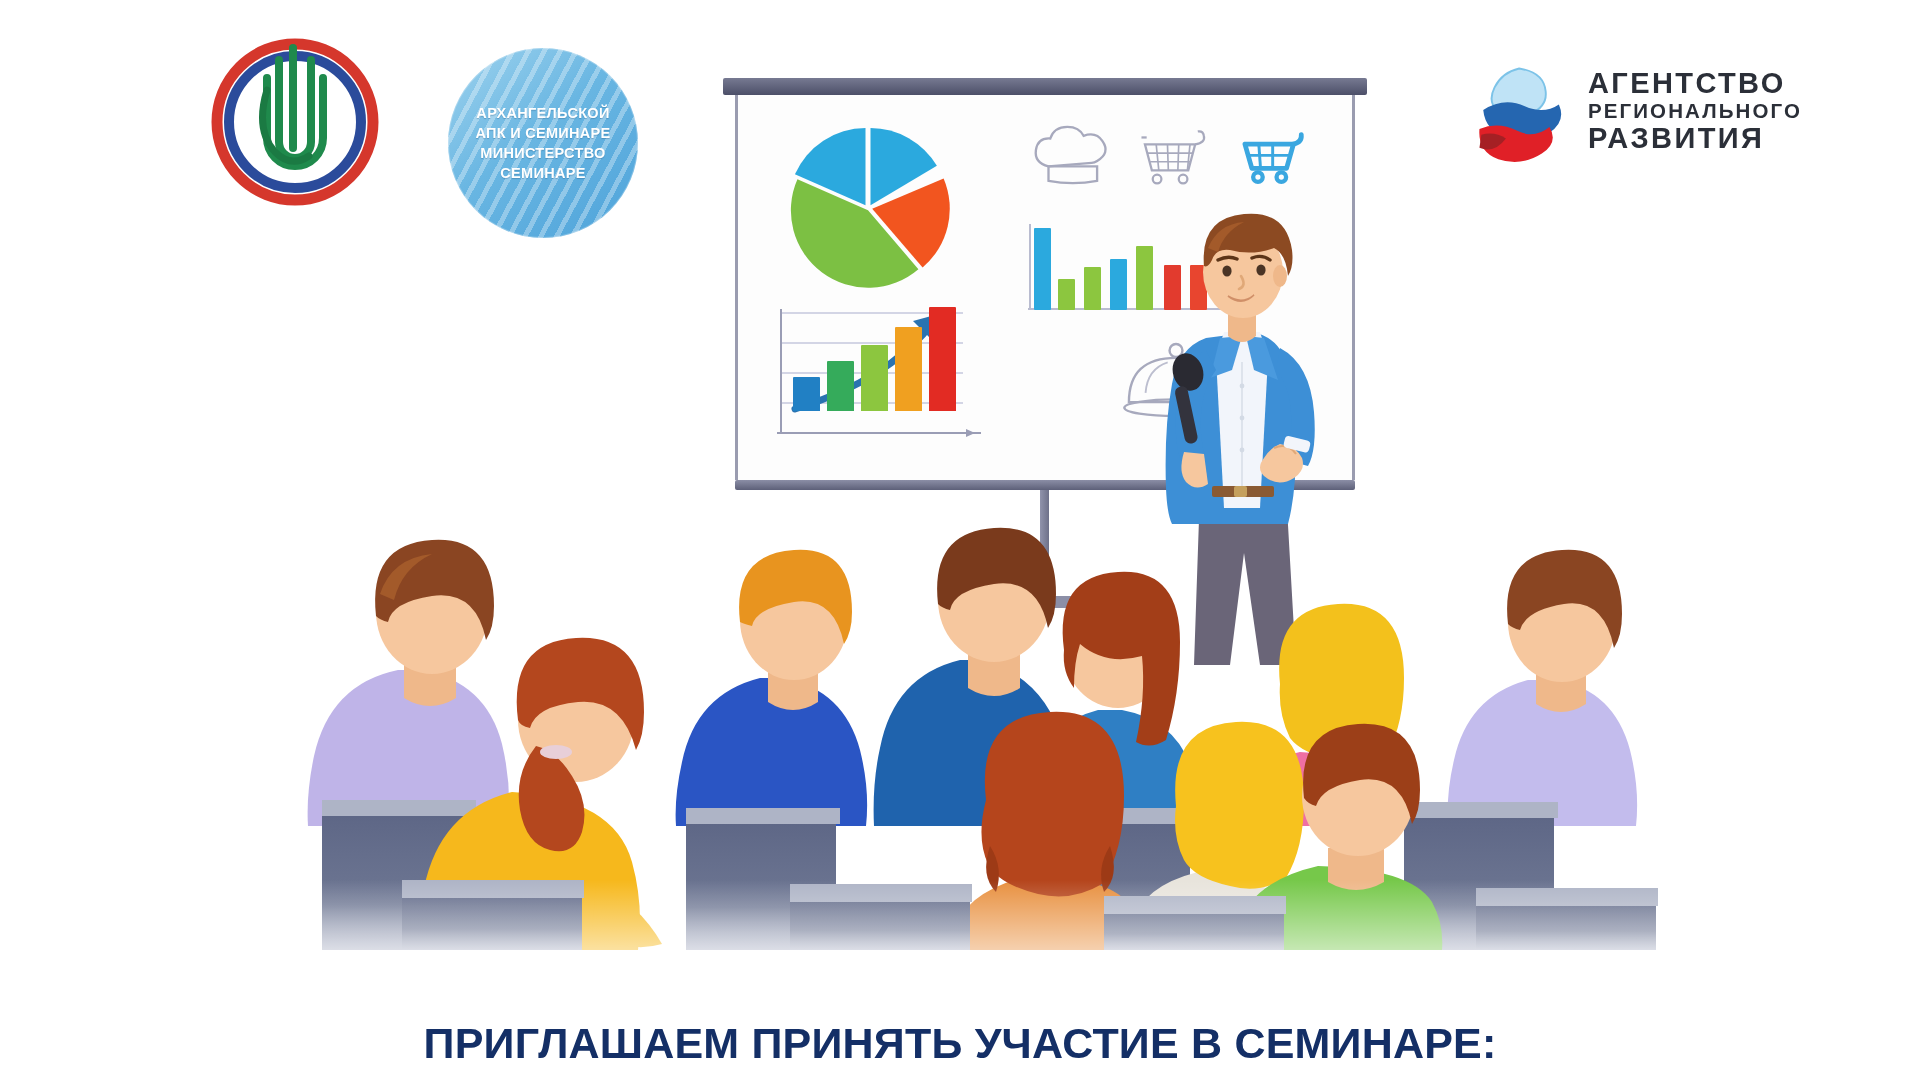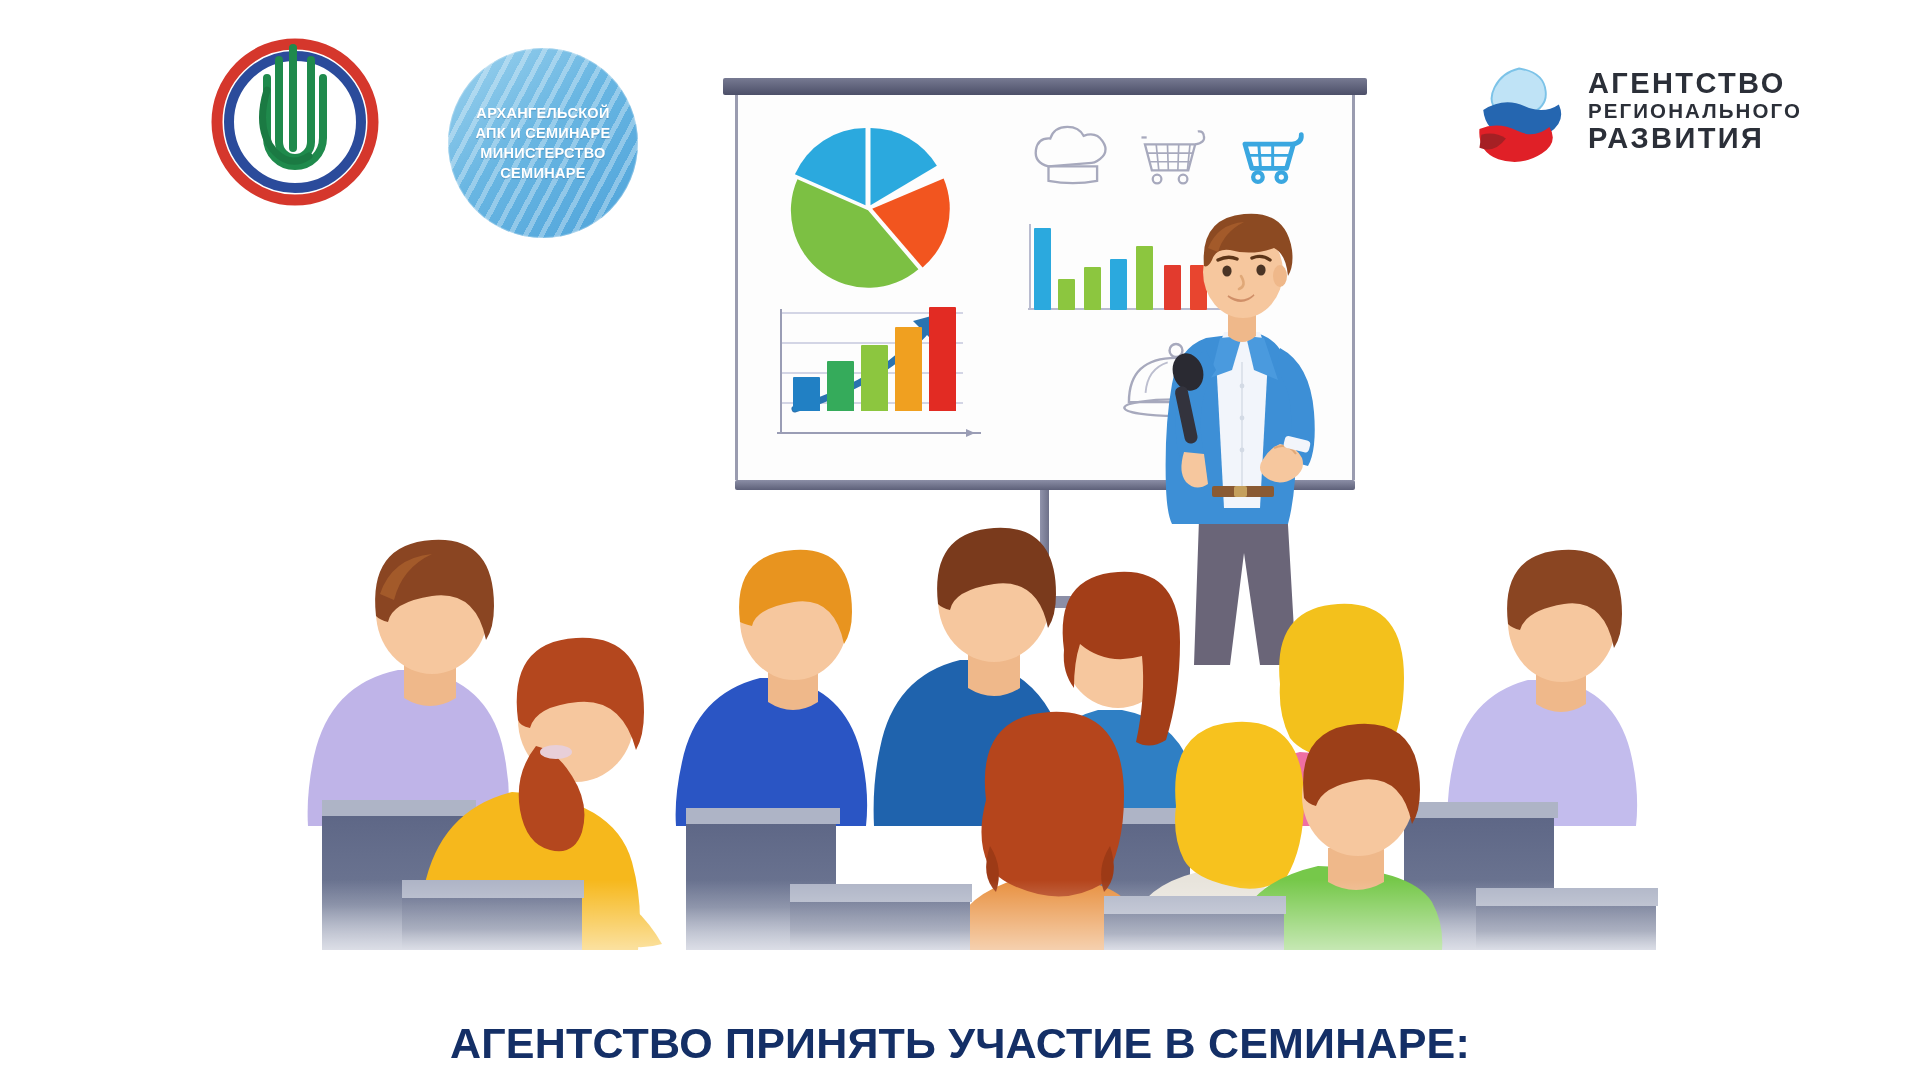--- a/index.html
+++ b/index.html
@@ -378,16 +378,16 @@
         <path d="M1104 426 h182 v18 h-182 Z" fill="#aeb4c6"></path>
         <path d="M1492 418 q-16 0 -16 18 v44 h180 v-44 q0 -18 -18 -18 Z" fill="url(#seatg)"></path>
         <path d="M1476 418 h182 v18 h-182 Z" fill="#aeb4c6"></path>
       </g>
     </svg>
   </div>
 
   <div class="fade-bottom"></div>
 
   <div class="title">
-    <span class="t1">АГЕНТСТВО  ПРИНЯТЬ УЧАСТИЕ В  СЕМИНАРЕ:</span>
+    <span class="t1">ПРИГЛАШАЕМ  ПРИНЯТЬ УЧАСТИЕ В  СЕМИНАРЕ:</span>
   </div>
 
 </div>
 
 </body></html>

